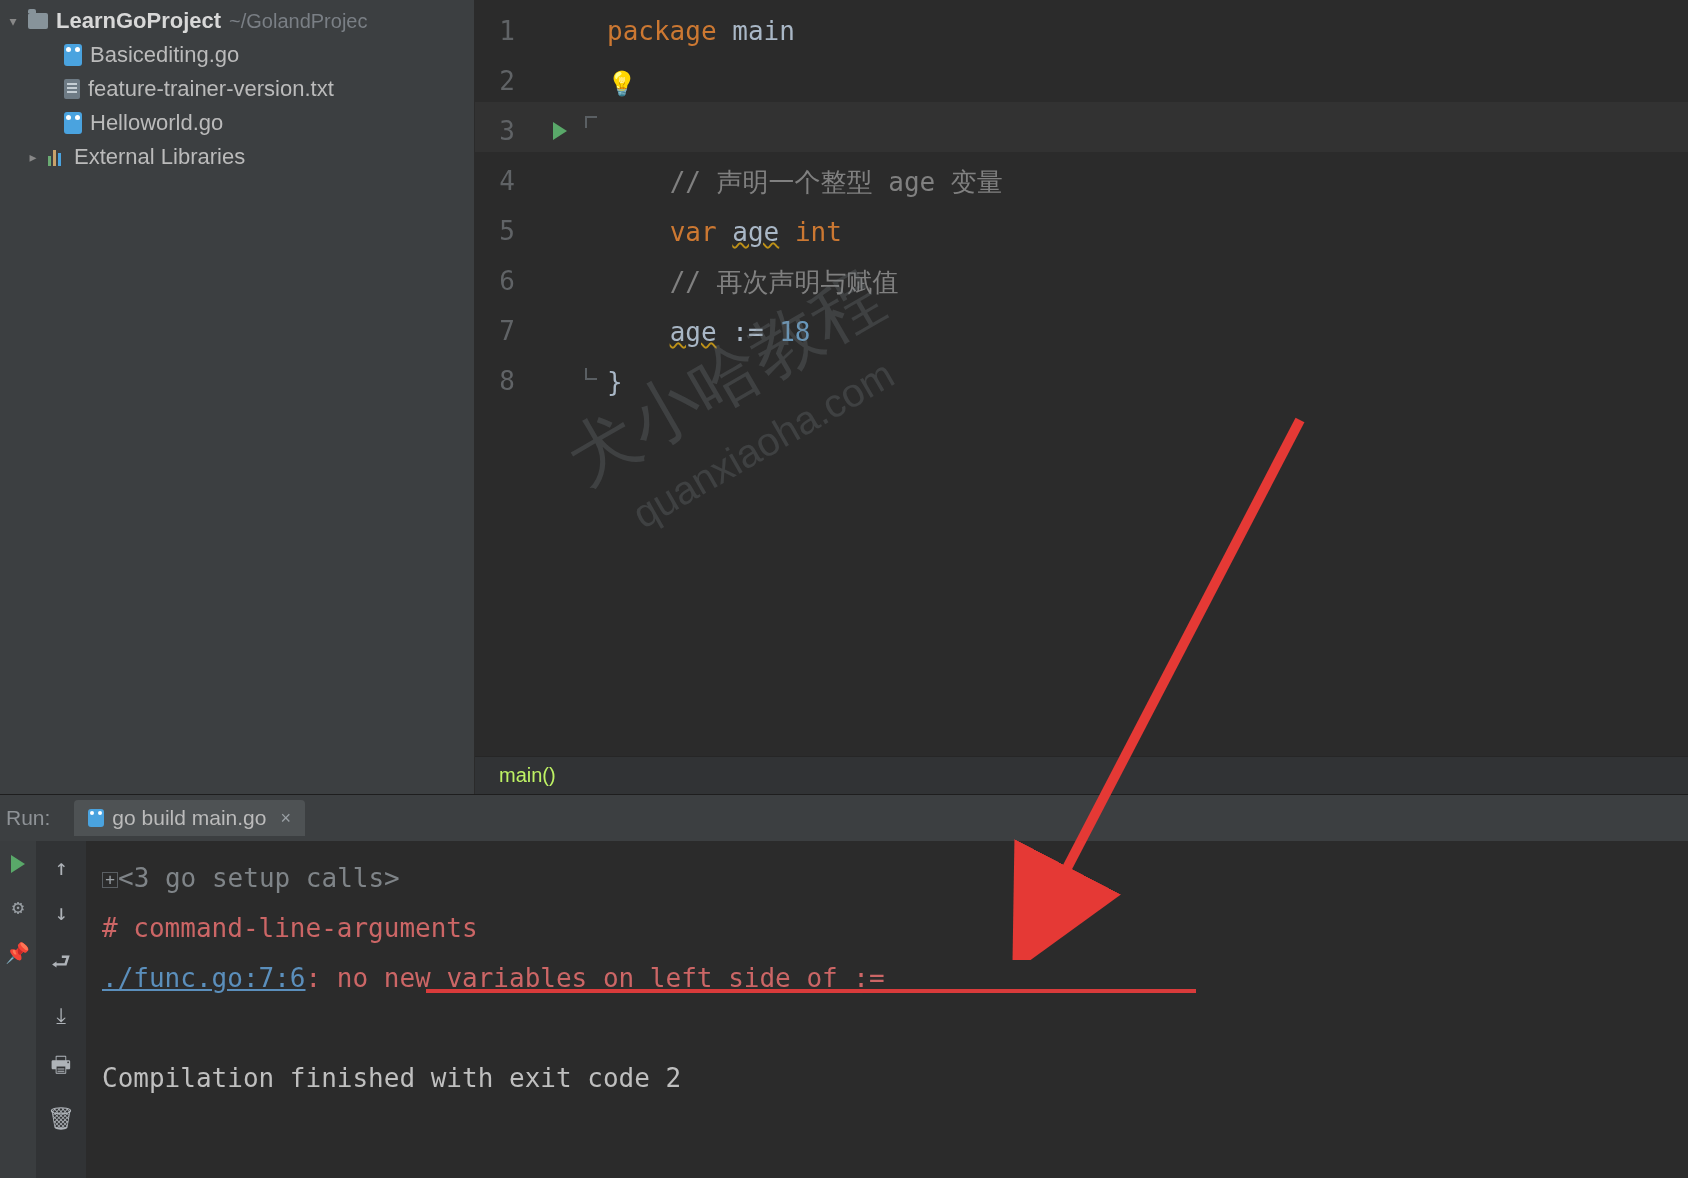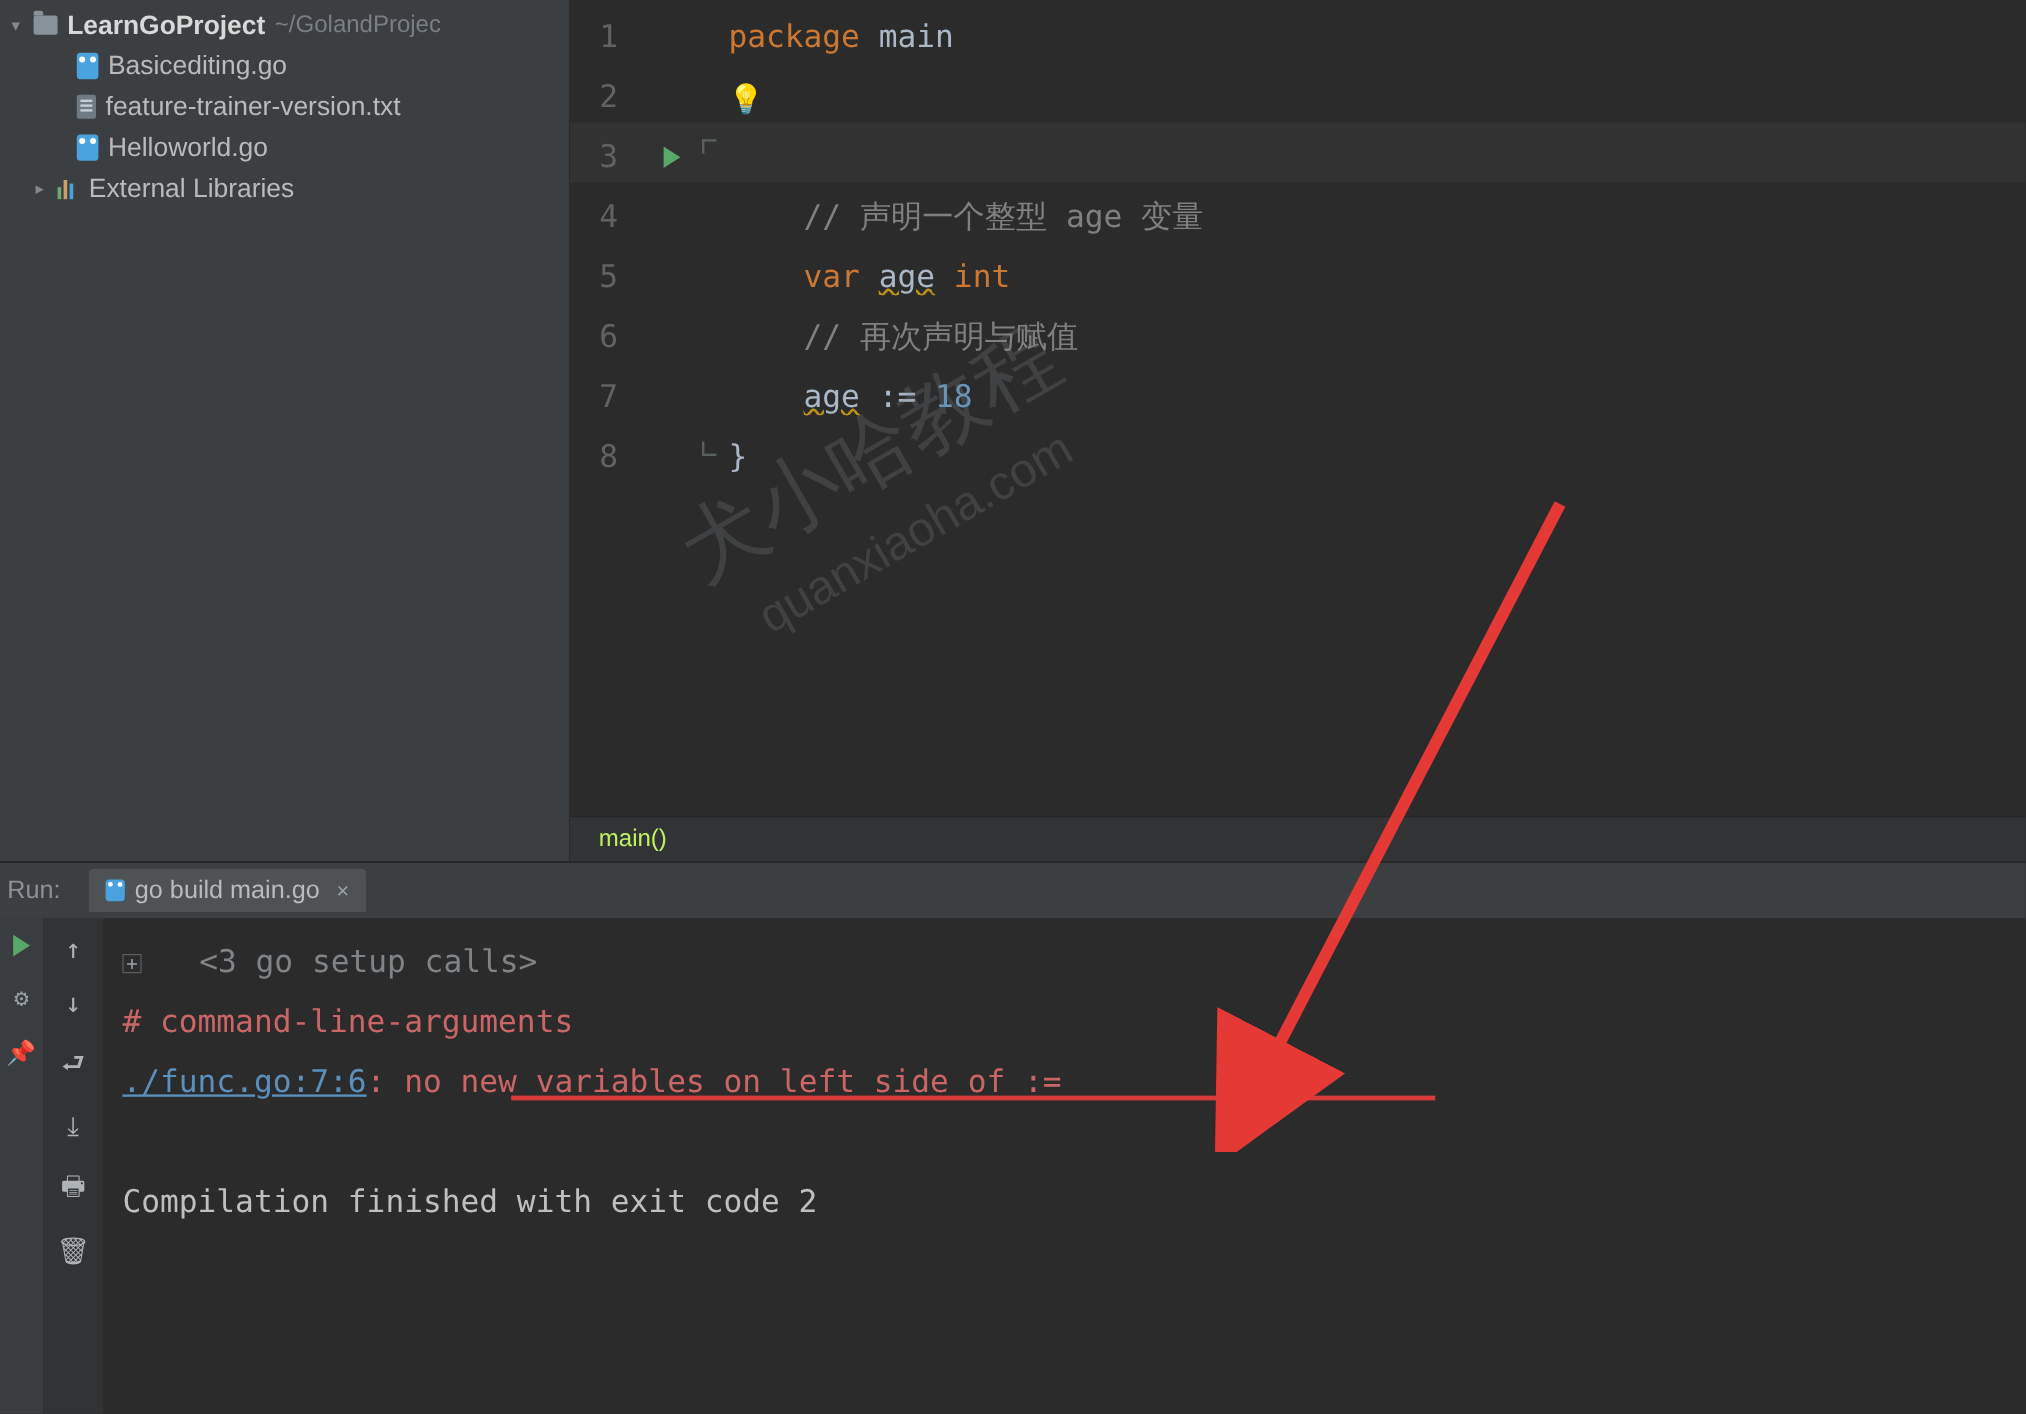--- a/index.html
+++ b/index.html
@@ -168,21 +168,21 @@
     color:#bef264;
     font-family: -apple-system, sans-serif;
     font-size:20px;
     display:flex; align-items:center;
     padding-left:24px;
     border-top:1px solid #262626;
   }
 
   
   .run-panel{
-    height: 460px;
+    height: 384px;
     background:#2b2b2b;
     border-top:1px solid #1e1e1e;
     display:flex;
     flex-direction:column;
   }
   .run-tabs{
     height:46px;
     background:#3c3f41;
     display:flex;align-items:center;
     font-family:-apple-system,sans-serif;
@@ -231,21 +231,21 @@
     font-size:26px;
     line-height:50px;
     color:#bfbfbf;
     position:relative;
   }
   .fold-box{
     display:inline-block;border:1px solid #5a5f63;width:16px;height:16px;
     line-height:14px;text-align:center;font-size:16px;color:#9aa0a5;
     transform:translateY(-2px);
   }
-  .dim{ color:#7f8488;margin-left:48px; }
+  .dim{ color:#7f8488; }
   .err{ color:#cc6666; }
   .link{ color:#5b8fbc; text-decoration:underline; }
   .err-underline{
     position:absolute; height:4px; background:#d93b3b;
     left: 340px; width: 770px; top: 148px;
   }
 
   
   
   .arrow-svg{

